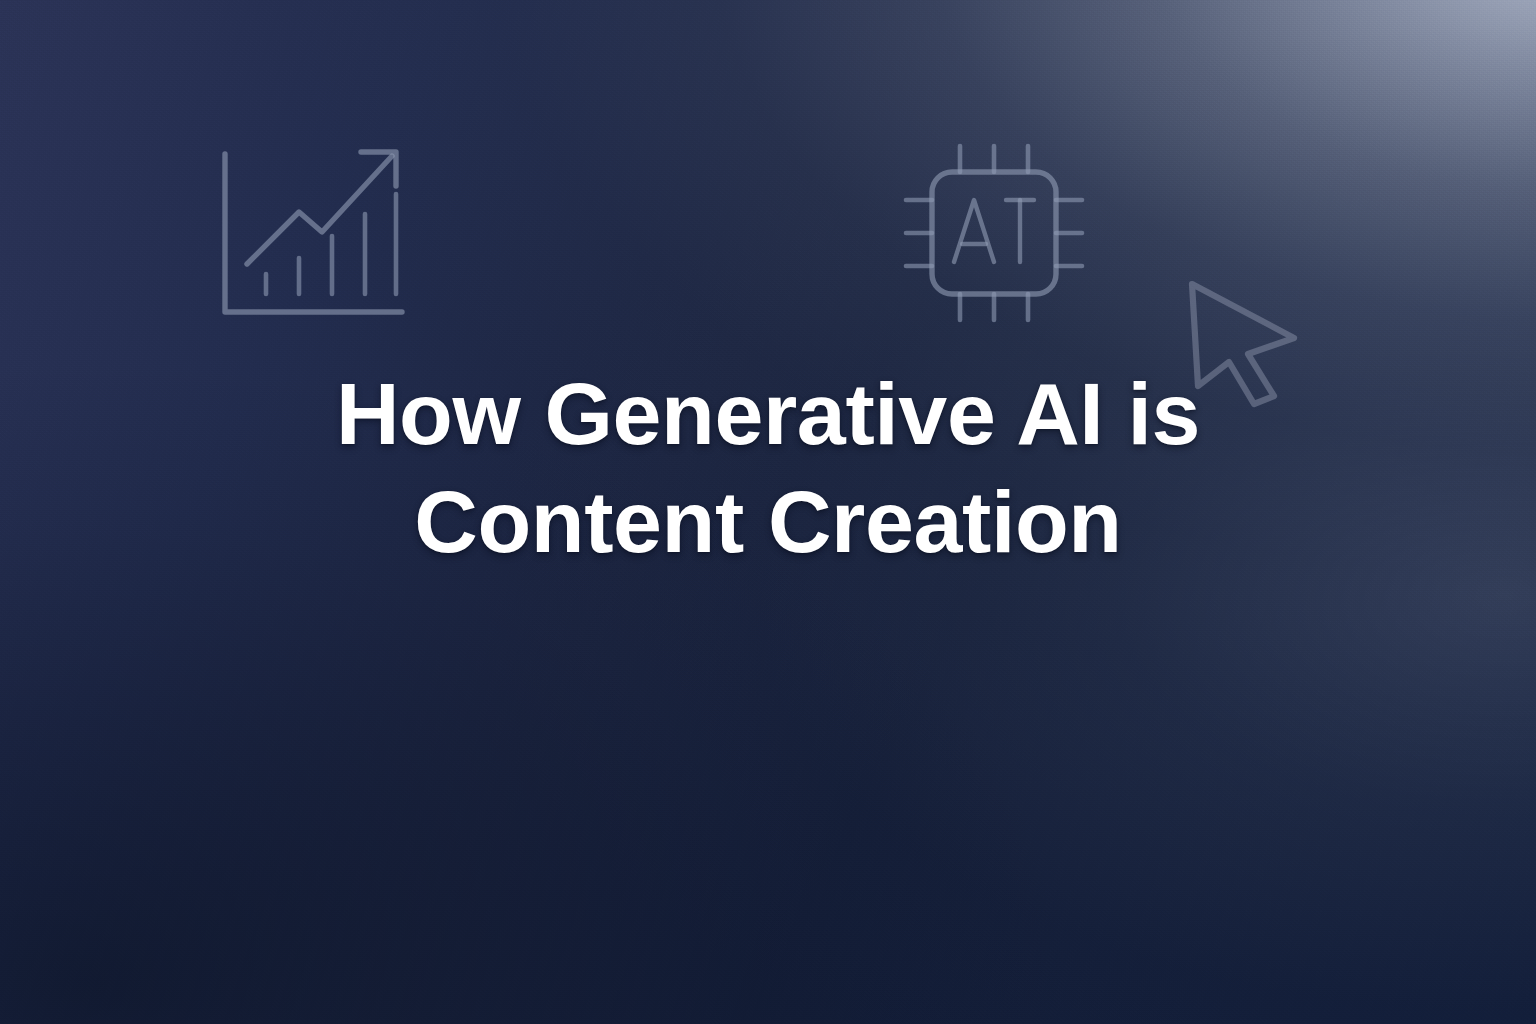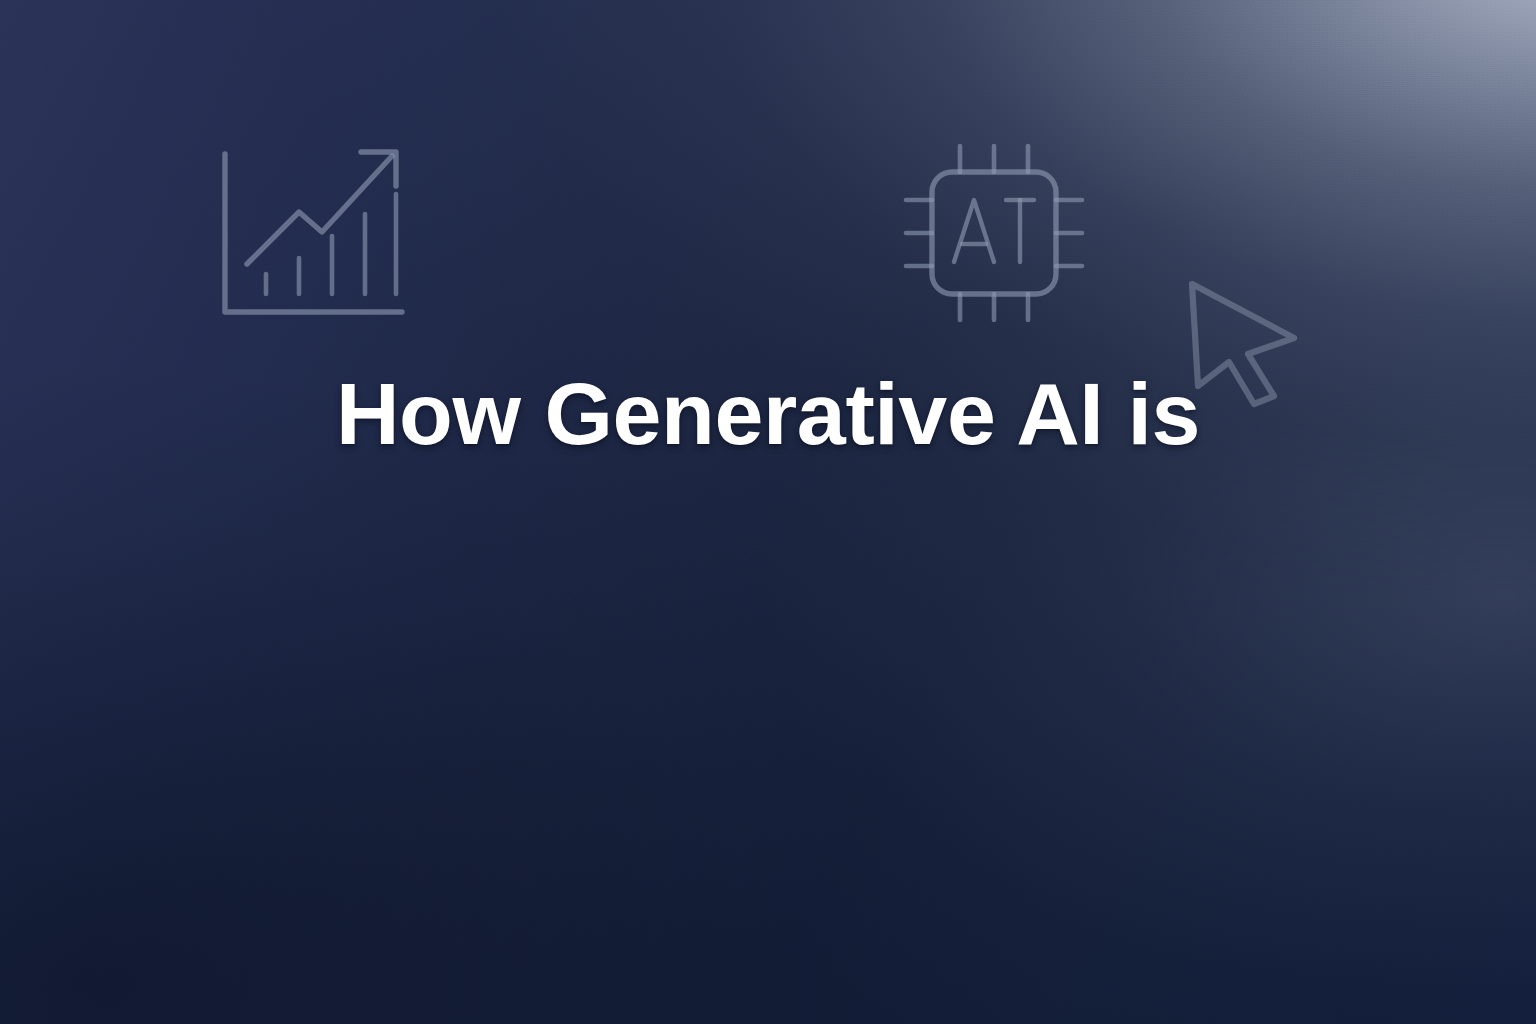--- a/index.html
+++ b/index.html
@@ -205,15 +205,16 @@
                L92 120
                L72 128
                L47 86
                L16 110
                Z"></path>
     </svg>
   </div>
 
   <div class="headline-block">
     <span class="headline-line">How Generative AI is</span>
+    <span class="headline-line">Content Creation</span>
   </div>
 
 </div>
 
 </body></html>

